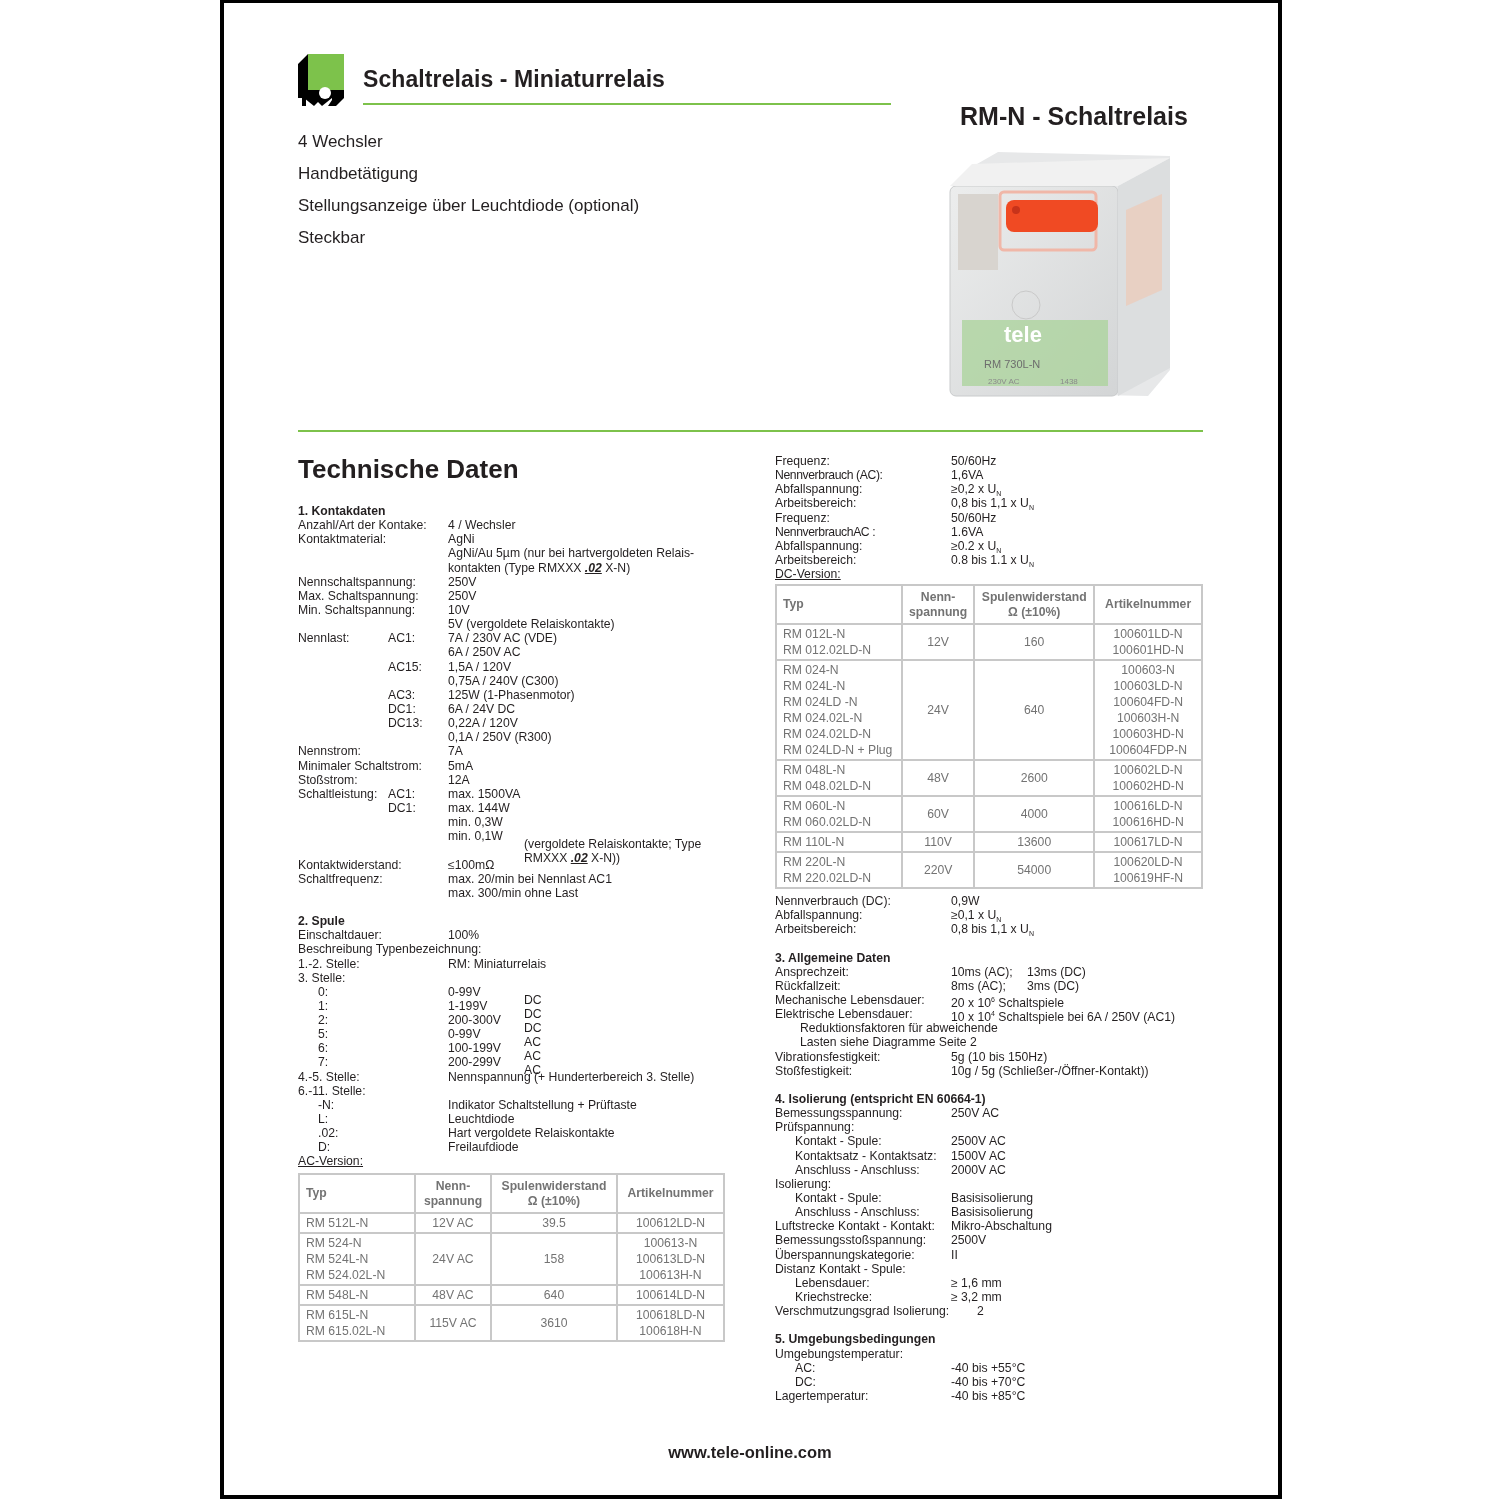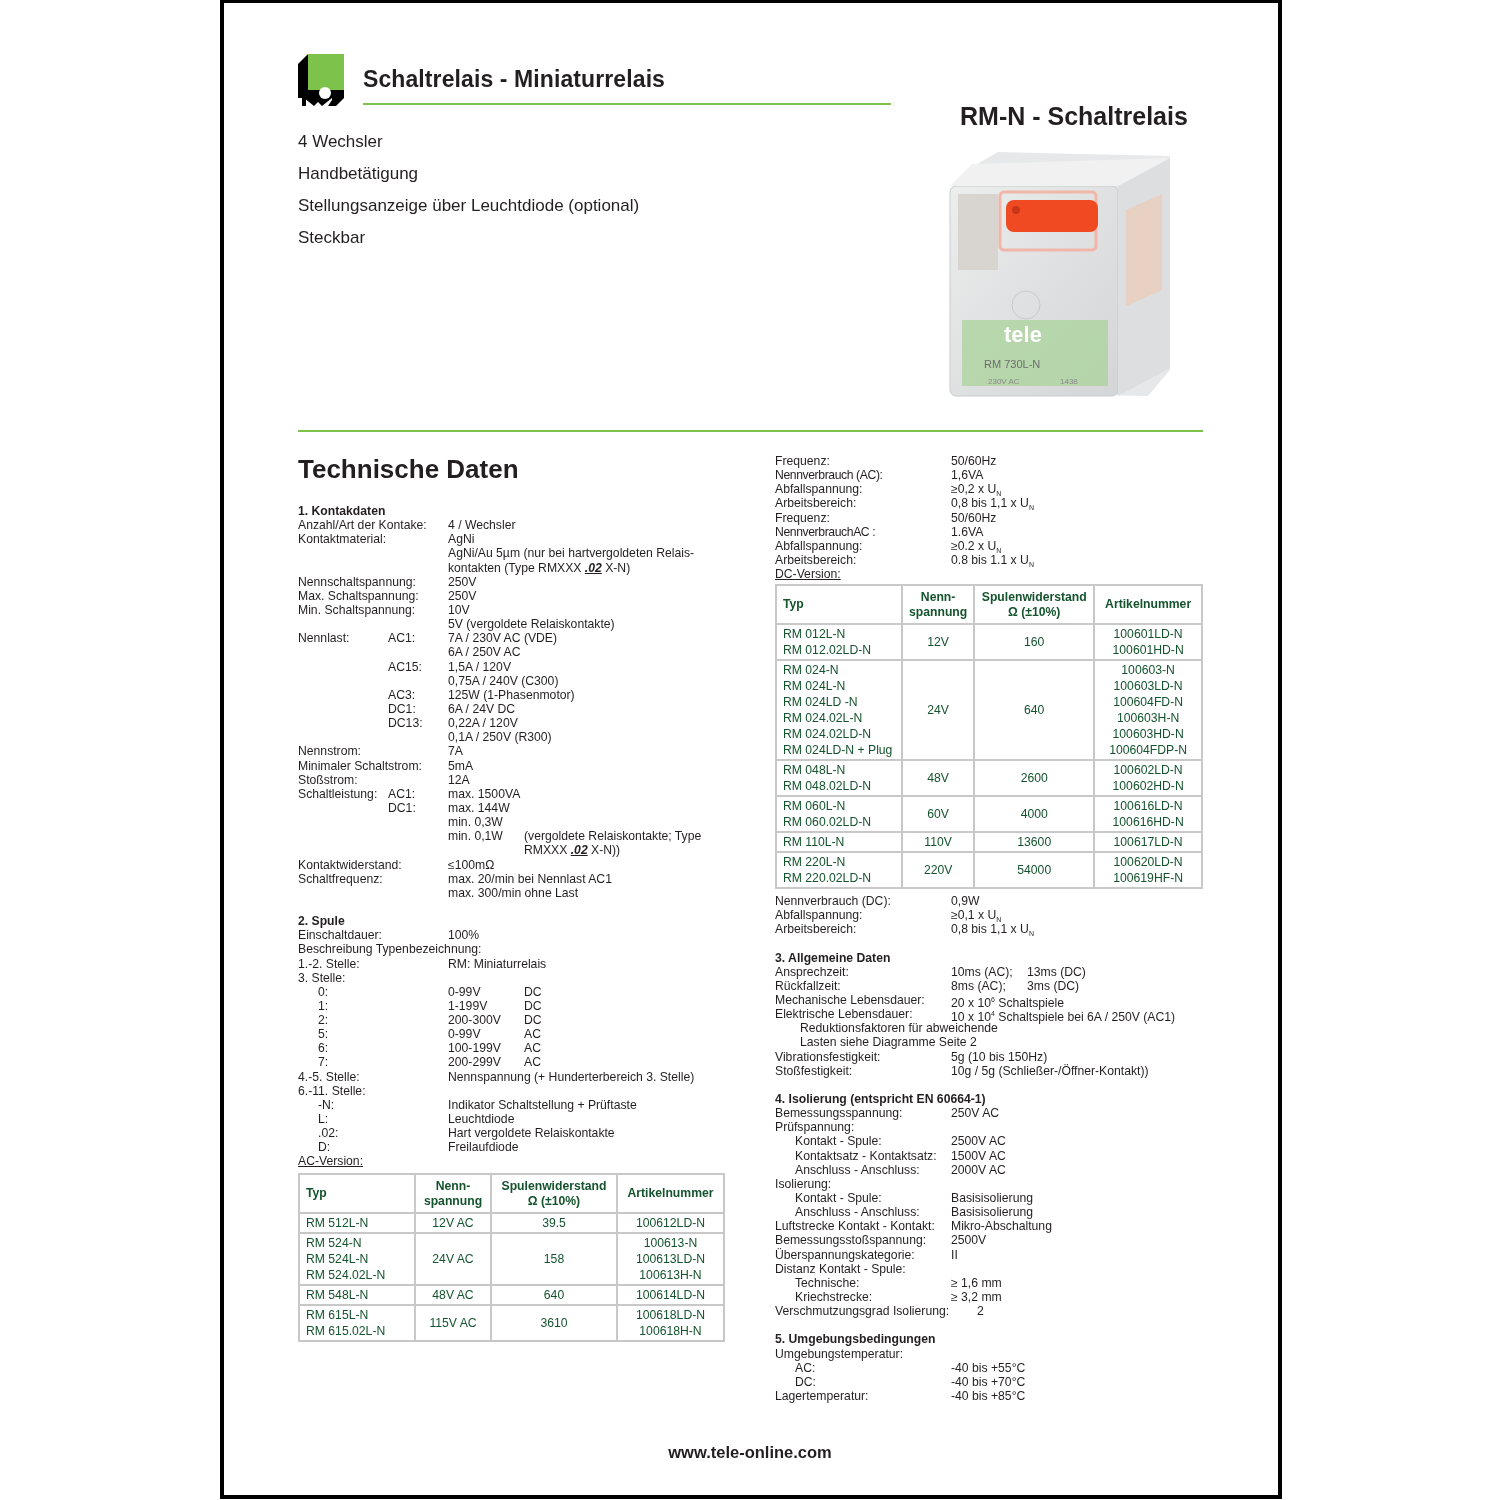--- a/index.html
+++ b/index.html
@@ -13,29 +13,29 @@
   .features { left:298px; top:126px; font-size:17px; line-height:32px; color:#231f20; }
   .features div { height:32px; }
   .photo { left:948px; top:150px; width:224px; height:250px; }
   .sep { left:298px; top:430px; width:905px; height:2px; background:#7dc24b; }
   .section-title { left:298px; top:454px; font-size:26px; font-weight:bold; color:#231f20; }
   .col { font-size:12.2px; line-height:14.15px; color:#231f20; }
   .row { position:relative; height:14.15px; white-space:nowrap; }
   .row .l { position:absolute; left:0; }
   .row .m { position:absolute; left:90px; }
   .row .v { position:absolute; left:150px; }
-  .row .w { position:absolute; left:226px; }
+  .row .w { position:absolute; left:226px;margin-top:8px; }
   .row .i1 { position:absolute; left:20px; }
   .h { font-weight:bold; }
   .u { text-decoration:underline; }
   .gap { height:14.15px; }
   sub { font-size:7px; vertical-align:-3px; }
   sup { font-size:7px; vertical-align:5px; }
   .bi { font-weight:bold; font-style:italic; text-decoration:underline; }
-  table.spec { border-collapse:collapse; font-size:12.2px; color:#14532d; border:2px solid #b9b9b9; }
+  table.spec { border-collapse:collapse; font-size:12.2px; color:#737373; border:2px solid #b9b9b9; }
   table.spec th, table.spec td { border:2px solid #c8c8c8; padding:0 6px; vertical-align:middle; }
   table.spec th { font-weight:bold; height:37px; line-height:15px; }
   table.spec td { line-height:16px; padding-top:1px; padding-bottom:1px; }
   table.spec td.c { text-align:center; }
   table.spec th.l, table.spec td.l { text-align:left; }
   .footer { left:0; width:1500px; top:1443px; text-align:center; font-size:16.5px; font-weight:bold; color:#231f20; }
 </style>
 </head>
 <body>
 
@@ -583,21 +583,21 @@
       <span class="v" style="left:176px">2500V</span>
     </div>
   <div class="row">
       <span class="l">Überspannungskategorie:</span>
       <span class="v" style="left:176px">II</span>
     </div>
   <div class="row">
       <span class="l">Distanz Kontakt - Spule:</span>
     </div>
   <div class="row">
-      <span class="i1">Technische:</span>
+      <span class="i1">Lebensdauer:</span>
       <span class="v" style="left:176px">≥ 1,6 mm</span>
     </div>
   <div class="row">
       <span class="i1">Kriechstrecke:</span>
       <span class="v" style="left:176px">≥ 3,2 mm</span>
     </div>
   <div class="row">
       <span class="l">Verschmutzungsgrad Isolierung:</span>
       <span class="v" style="left:202px">2</span>
     </div>

